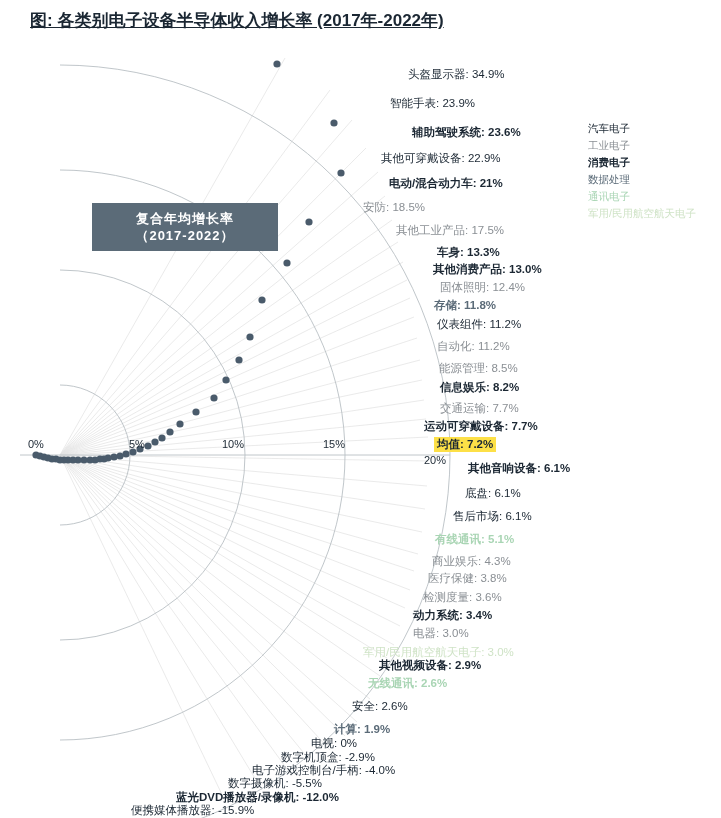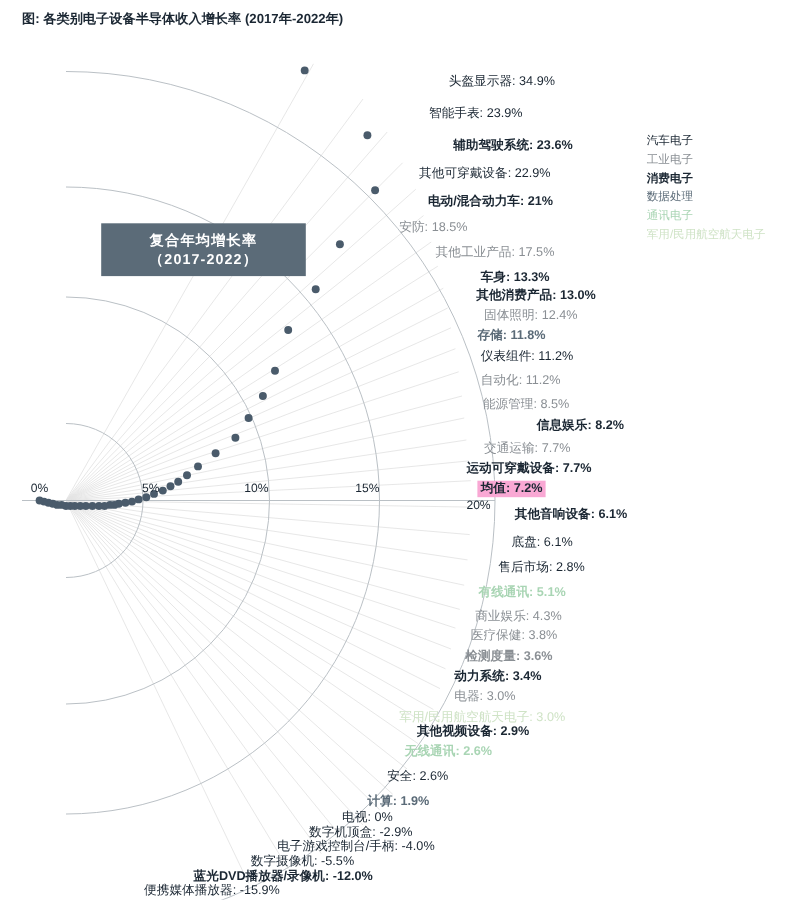--- a/index.html
+++ b/index.html
@@ -6,45 +6,46 @@
   body {
     width:721px; height:818px;
     background:#ffffff;
     font-family:"Liberation Sans", sans-serif;
     color:#1b2733;
     position:relative;
     overflow:hidden;
   }
   #title {
     position:absolute;
-    left:20px; top:9px;
-    font-size:12px;
+    left:30px; top:9px;
+    font-size:17px;
     font-weight:bold;
     color:#1b2733;
     letter-spacing:0px;
     white-space:nowrap;
+    text-decoration:underline;
   }
   #plot {
     position:absolute;
     left:0; top:0;
     width:721px; height:818px;
   }
   #labels {
     position:absolute;
     left:0; top:0;
     width:595px; height:818px;
   }
   .lbl {
     position:absolute;
     font-size:11.5px;
     white-space:nowrap;
     line-height:13px;
   }
   .lbl.avg {
-    background:#f9a8d4;
+    background:#fde047;
     padding:1px 3px;
     font-weight:bold;
   }
   .axlbl {
     position:absolute;
     font-size:11px;
     color:#1b2733;
     white-space:nowrap;
   }
   #cagr-box {
@@ -185,31 +186,31 @@
     <div class="lbl" style="left: 389px; top: 177px; color: rgb(27, 39, 51); font-weight: bold;">电动/混合动力车: 21%</div>
     <div class="lbl" style="left: 363px; top: 201px; color: rgb(138, 143, 148); font-weight: normal;">安防: 18.5%</div>
     <div class="lbl" style="left: 396px; top: 224px; color: rgb(138, 143, 148); font-weight: normal;">其他工业产品: 17.5%</div>
     <div class="lbl" style="left: 437px; top: 246px; color: rgb(27, 39, 51); font-weight: bold;">车身: 13.3%</div>
     <div class="lbl" style="left: 433px; top: 263px; color: rgb(27, 39, 51); font-weight: bold;">其他消费产品: 13.0%</div>
     <div class="lbl" style="left: 440px; top: 281px; color: rgb(138, 143, 148); font-weight: normal;">固体照明: 12.4%</div>
     <div class="lbl" style="left: 434px; top: 299px; color: rgb(91, 107, 120); font-weight: bold;">存储: 11.8%</div>
     <div class="lbl" style="left: 437px; top: 318px; color: rgb(27, 39, 51); font-weight: normal;">仪表组件: 11.2%</div>
     <div class="lbl" style="left: 437px; top: 340px; color: rgb(138, 143, 148); font-weight: normal;">自动化: 11.2%</div>
     <div class="lbl" style="left: 439px; top: 362px; color: rgb(138, 143, 148); font-weight: normal;">能源管理: 8.5%</div>
-    <div class="lbl" style="left: 440px; top: 381px; color: rgb(27, 39, 51); font-weight: bold; margin-left: 48px;">信息娱乐: 8.2%</div>
+    <div class="lbl" style="left: 440px; top: 381px; color: rgb(27, 39, 51); font-weight: bold;">信息娱乐: 8.2%</div>
     <div class="lbl" style="left: 440px; top: 402px; color: rgb(138, 143, 148); font-weight: normal;">交通运输: 7.7%</div>
     <div class="lbl" style="left: 424px; top: 420px; color: rgb(27, 39, 51); font-weight: bold;">运动可穿戴设备: 7.7%</div>
     <div class="lbl avg" style="left: 434px; top: 437px; color: rgb(27, 39, 51); font-weight: bold;">均值: 7.2%</div>
     <div class="lbl" style="left: 468px; top: 462px; color: rgb(27, 39, 51); font-weight: bold;">其他音响设备: 6.1%</div>
     <div class="lbl" style="left: 465px; top: 487px; color: rgb(27, 39, 51); font-weight: normal;">底盘: 6.1%</div>
-    <div class="lbl" style="left: 453px; top: 510px; color: rgb(27, 39, 51); font-weight: normal;">售后市场: 2.8%</div>
+    <div class="lbl" style="left: 453px; top: 510px; color: rgb(27, 39, 51); font-weight: normal;">售后市场: 6.1%</div>
     <div class="lbl" style="left: 435px; top: 533px; color: rgb(169, 213, 180); font-weight: bold;">有线通讯: 5.1%</div>
     <div class="lbl" style="left: 432px; top: 555px; color: rgb(138, 143, 148); font-weight: normal;">商业娱乐: 4.3%</div>
     <div class="lbl" style="left: 428px; top: 572px; color: rgb(138, 143, 148); font-weight: normal;">医疗保健: 3.8%</div>
-    <div class="lbl" style="left: 423px; top: 591px; color: rgb(138, 143, 148); font-weight: bold;">检测度量: 3.6%</div>
+    <div class="lbl" style="left: 423px; top: 591px; color: rgb(138, 143, 148); font-weight: normal;">检测度量: 3.6%</div>
     <div class="lbl" style="left: 413px; top: 609px; color: rgb(27, 39, 51); font-weight: bold;">动力系统: 3.4%</div>
     <div class="lbl" style="left: 413px; top: 627px; color: rgb(138, 143, 148); font-weight: normal;">电器: 3.0%</div>
     <div class="lbl" style="left: 363px; top: 646px; color: rgb(207, 227, 198); font-weight: normal;">军用/民用航空航天电子: 3.0%</div>
     <div class="lbl" style="left: 379px; top: 659px; color: rgb(27, 39, 51); font-weight: bold;">其他视频设备: 2.9%</div>
     <div class="lbl" style="left: 368px; top: 677px; color: rgb(169, 213, 180); font-weight: bold;">无线通讯: 2.6%</div>
     <div class="lbl" style="left: 352px; top: 700px; color: rgb(27, 39, 51); font-weight: normal;">安全: 2.6%</div>
     <div class="lbl" style="left: 334px; top: 723px; color: rgb(91, 107, 120); font-weight: bold;">计算: 1.9%</div>
     <div class="lbl" style="left: 311px; top: 737px; color: rgb(27, 39, 51); font-weight: normal;">电视: 0%</div>
     <div class="lbl" style="left: 281px; top: 751px; color: rgb(27, 39, 51); font-weight: normal;">数字机顶盒: -2.9%</div>
     <div class="lbl" style="left: 252px; top: 764px; color: rgb(27, 39, 51); font-weight: normal;">电子游戏控制台/手柄: -4.0%</div>

